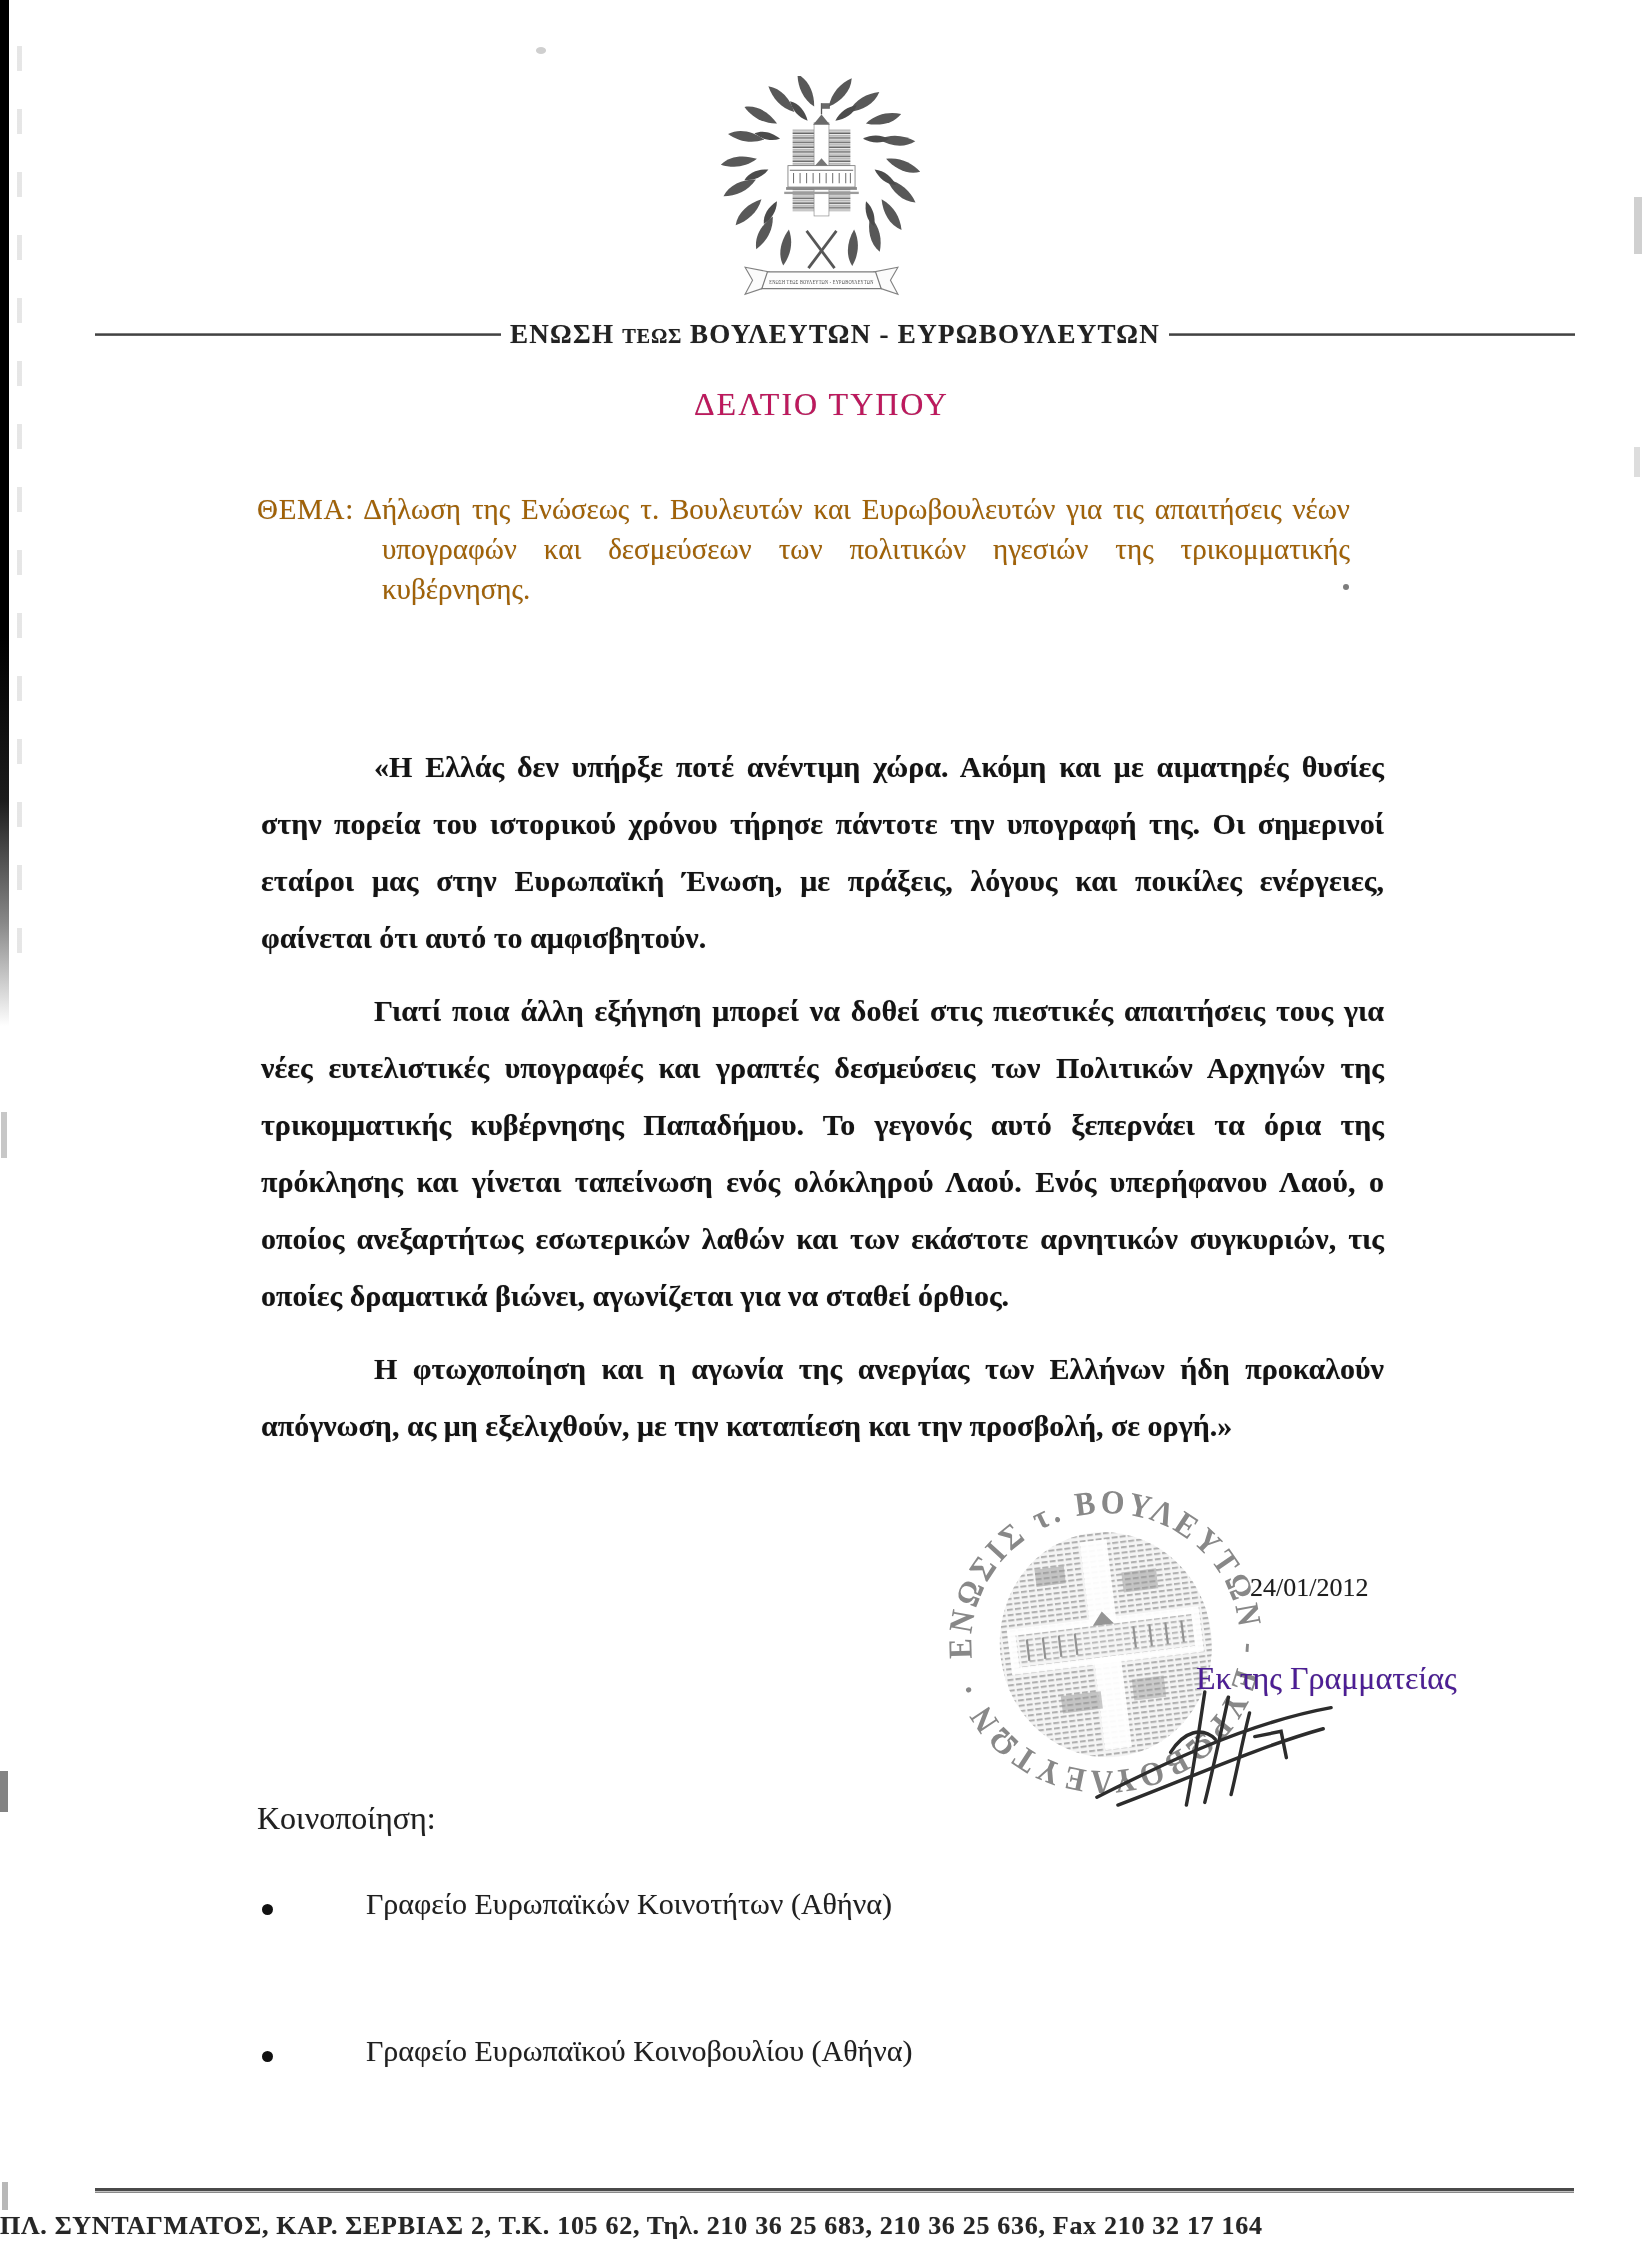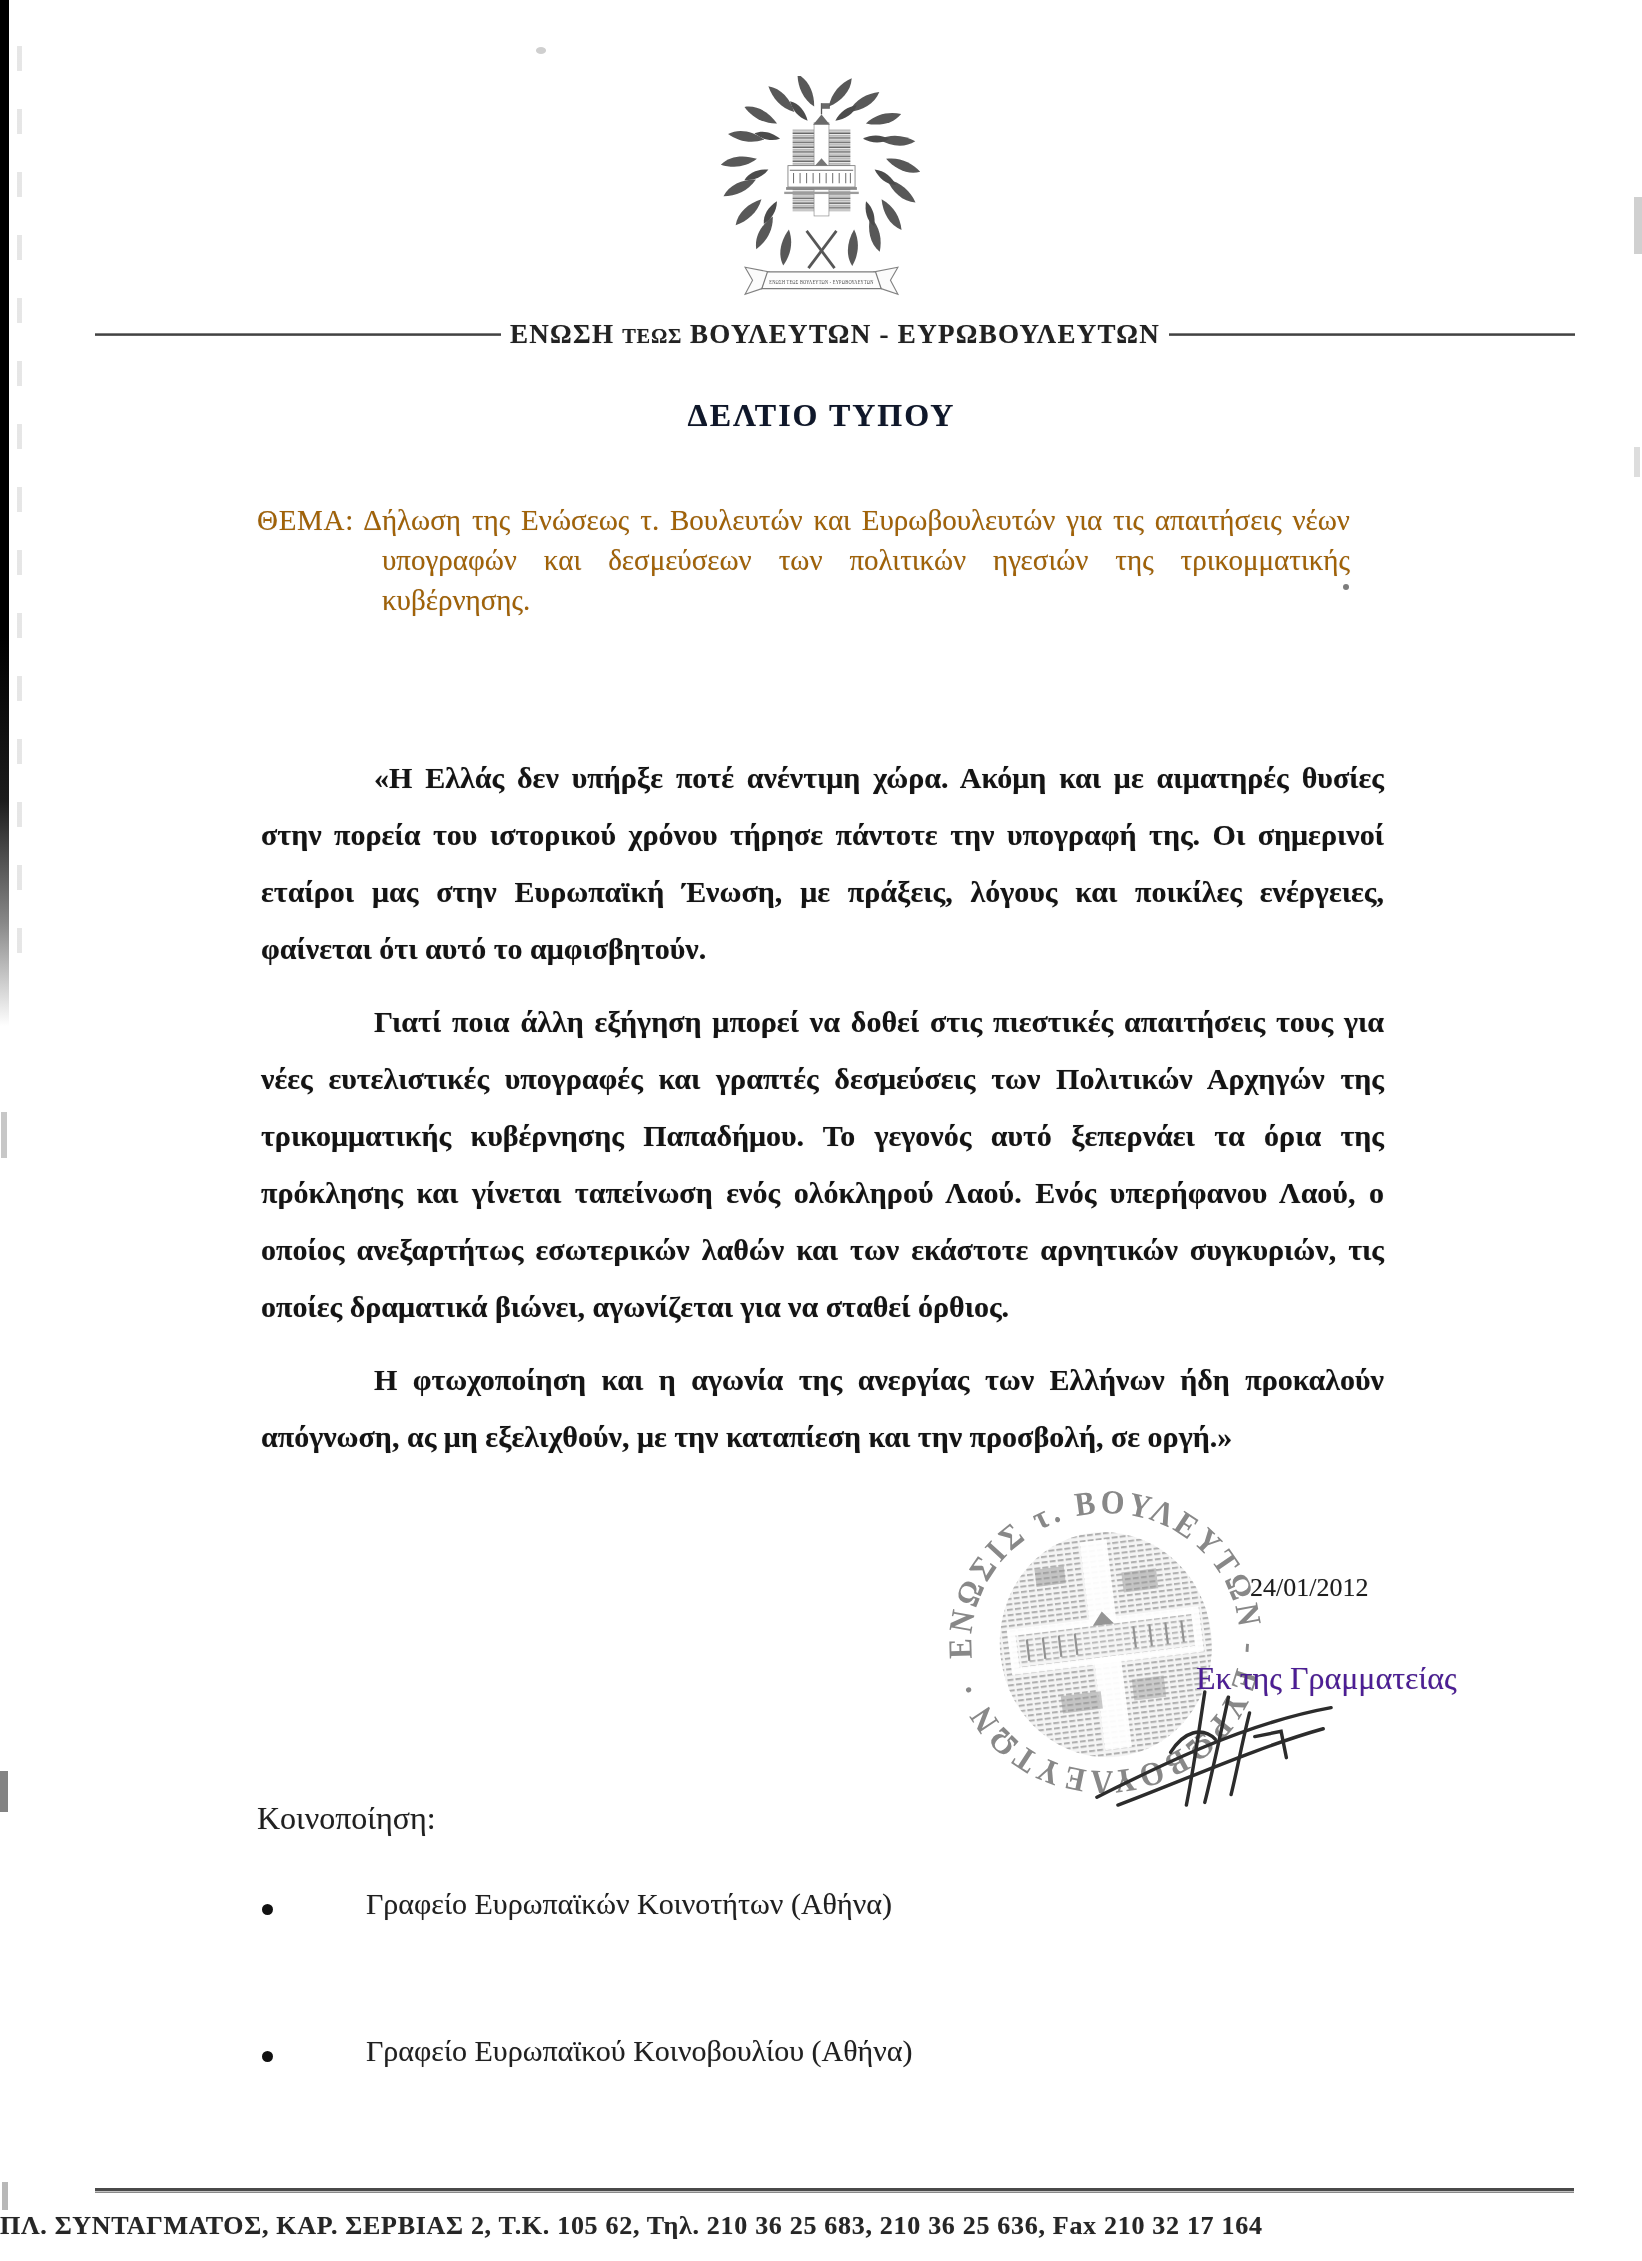--- a/index.html
+++ b/index.html
@@ -28,22 +28,22 @@
 
   
   .logo-wrap { padding-top:76px; text-align:center; }
   .logo-wrap svg { width:205px; height:224px; }
   .org-band { display:flex; align-items:center; margin:17px 68px 0 95px; }
   .org-band .rule { flex:1 1 auto; height:3.3px;
     background: linear-gradient(to bottom, #9a9a9a, #3a3a3a 55%, #777); }
   .org-name { white-space:nowrap; padding:0 9.2px; font-size:27px; font-weight:bold;
     letter-spacing:1.3px; color:#222; text-shadow:0 0 0.7px rgba(30,30,30,.45); }
   .org-name .small { font-size:20.4px; letter-spacing:0.7px; }
-  .doc-title { margin-top:47px; text-align:center; font-size:32px; font-weight:bold;
-    letter-spacing:2px; color:#0f172a; text-shadow:0 0 0.7px rgba(20,20,20,.4); }
+  .doc-title { margin-top:36px; text-align:center; font-size:32px; font-weight:normal;
+    letter-spacing:2px; color:#be185d; text-shadow:0 0 0.7px rgba(20,20,20,.4); }
 
   
   .subject { margin:66px 0 0 257px; width:1093px; box-sizing:border-box;
     padding-left:125px; text-indent:-125px;
     font-size:29px; line-height:40px; text-align:justify; color:#a16207;
     text-shadow:0 0 0.7px rgba(40,40,40,.35); }
   .subject .subject-label { letter-spacing:0.7px; }
 
   
   .body-text { margin:129px 243px 0 245px; }

